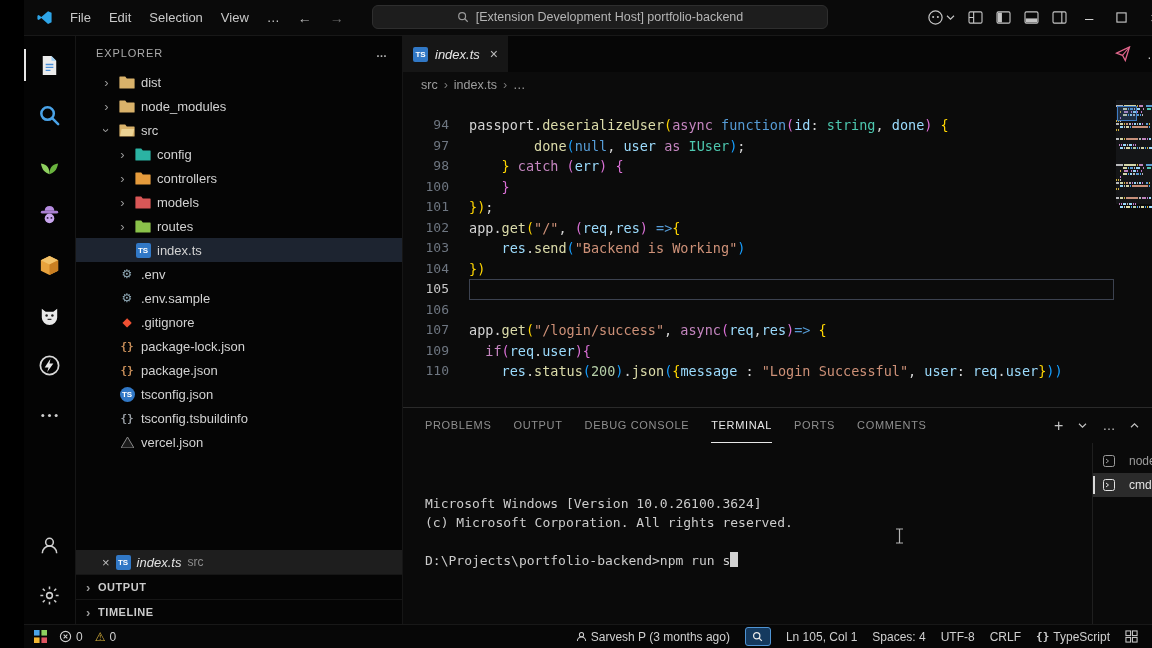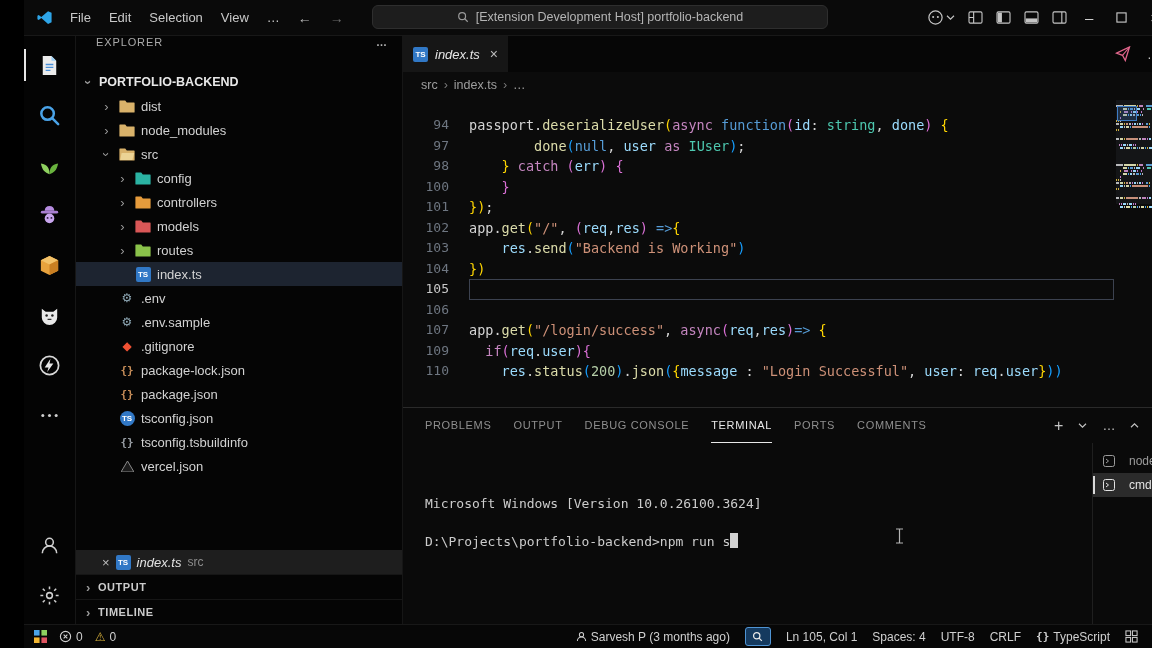--- a/index.html
+++ b/index.html
@@ -22,21 +22,21 @@
   
   .main{position:absolute;top:36px;bottom:24px;left:0;right:0;display:flex;}
   .activitybar{width:52px;flex:none;background:#040404;border-right:1px solid #161616;
     display:flex;flex-direction:column;align-items:center;padding:4px 0;box-sizing:border-box;}
   .ab-item{width:52px;height:50px;display:flex;align-items:center;justify-content:center;position:relative;}
   .ab-item.active::before{content:"";position:absolute;left:0;top:9px;bottom:9px;width:2px;background:#e7e7e7;}
   .ab-bottom{margin-top:auto;display:flex;flex-direction:column;align-items:center;}
   
   .sidebar{width:326px;flex:none;background:#050505;border-right:1px solid #161616;display:flex;
     flex-direction:column;}
-  .sb-header{height:34px;flex:none;display:flex;padding:0 14px 0 20px;font-size:11px;
+  .sb-header{height:34px;flex:none;display:flex;align-items:center;padding:0 14px 0 20px;font-size:11px;
     letter-spacing:.08em;color:#ababab;}
   .sb-more{margin-left:auto;color:#b5b5b5;font-weight:bold;}
   .sb-root{height:24px;flex:none;display:flex;align-items:center;gap:4px;padding-left:6px;font-weight:700;
     font-size:12.5px;color:#e8e8e8;}
   .chev{width:13px;flex:none;display:inline-flex;justify-content:center;color:#9a9a9a;font-size:13px;}
   .chev.open{transform:rotate(90deg);}
   .tree{flex:1;overflow:hidden;}
   .tree-row{height:24px;display:flex;align-items:center;gap:5px;color:#d2d2d2;font-size:13px;}
   .tree-row.selected{background:#1d2430;}
   .t-icon{width:18px;flex:none;display:inline-flex;justify-content:center;align-items:center;}
@@ -279,24 +279,20 @@
             </span>
           </div>
         </div>
       </div>
 
     <div class="sidebar">
       <div class="sb-header">
         <span>EXPLORER</span>
         <span class="sb-more">…</span>
       </div>
-      <div class="sb-root">
-        <span class="chev open">›</span>
-        <span>PORTFOLIO-BACKEND</span>
-      </div>
       <div class="tree" id="tree">
           <div class="tree-row" style="padding-left: 24px;">
             <span class="chev">›</span>
             <span class="t-icon">
               <span style="display: inline-flex;">
                 <svg width="16" height="14" viewBox="0 0 16 14">
                   <path d="M1 1.5h5.2L7.8 3.5H15a.6.6 0 0 1 .6.6V13a.6.6 0 0 1-.6.6H1A.6.6 0 0 1 .4 13V2.1A.6.6 0 0 1 1 1.5z" fill="#d9b26a"></path>
                 </svg>
               </span>
             </span>
@@ -827,21 +823,21 @@
             <span style="display:inline-flex">
               <svg width="9" height="7" viewBox="0 0 10 8">
                   <path d="M1 6l4-4 4 4" stroke="#c5c5c5" fill="none" stroke-width="1.3"></path>
                 </svg>
             </span>
             <span>×</span>
           </div>
         </div>
         <div class="panel-body">
           <div class="terminal" id="terminal">
-            <div class="term-line">Microsoft Windows [Version 10.0.26100.3624]</div><div class="term-line"></div><div class="term-line">D:\Projects\portfolio-backend&gt;npm run s<span class="blockcursor"></span></div><span class="ibeam">
+            <div class="term-line">Microsoft Windows [Version 10.0.26100.3624]</div><div class="term-line">(c) Microsoft Corporation. All rights reserved.</div><div class="term-line"></div><div class="term-line">D:\Projects\portfolio-backend&gt;npm run s<span class="blockcursor"></span></div><span class="ibeam">
               <svg width="9" height="16" viewBox="0 0 9 16">
                   <path d="M1 1h7M1 15h7M4.5 1v14" stroke="#b5b5b5" stroke-width="1.2" fill="none"></path>
                 </svg>
             </span>
           </div>
           <div class="term-side" id="termside">
               <div class="ts-row">
                 <span style="display: inline-flex;">
                   <svg width="12" height="12" viewBox="0 0 12 12">
                     <rect x="0.5" y="0.5" width="11" height="11" rx="2" fill="none" stroke="currentColor"></rect>

